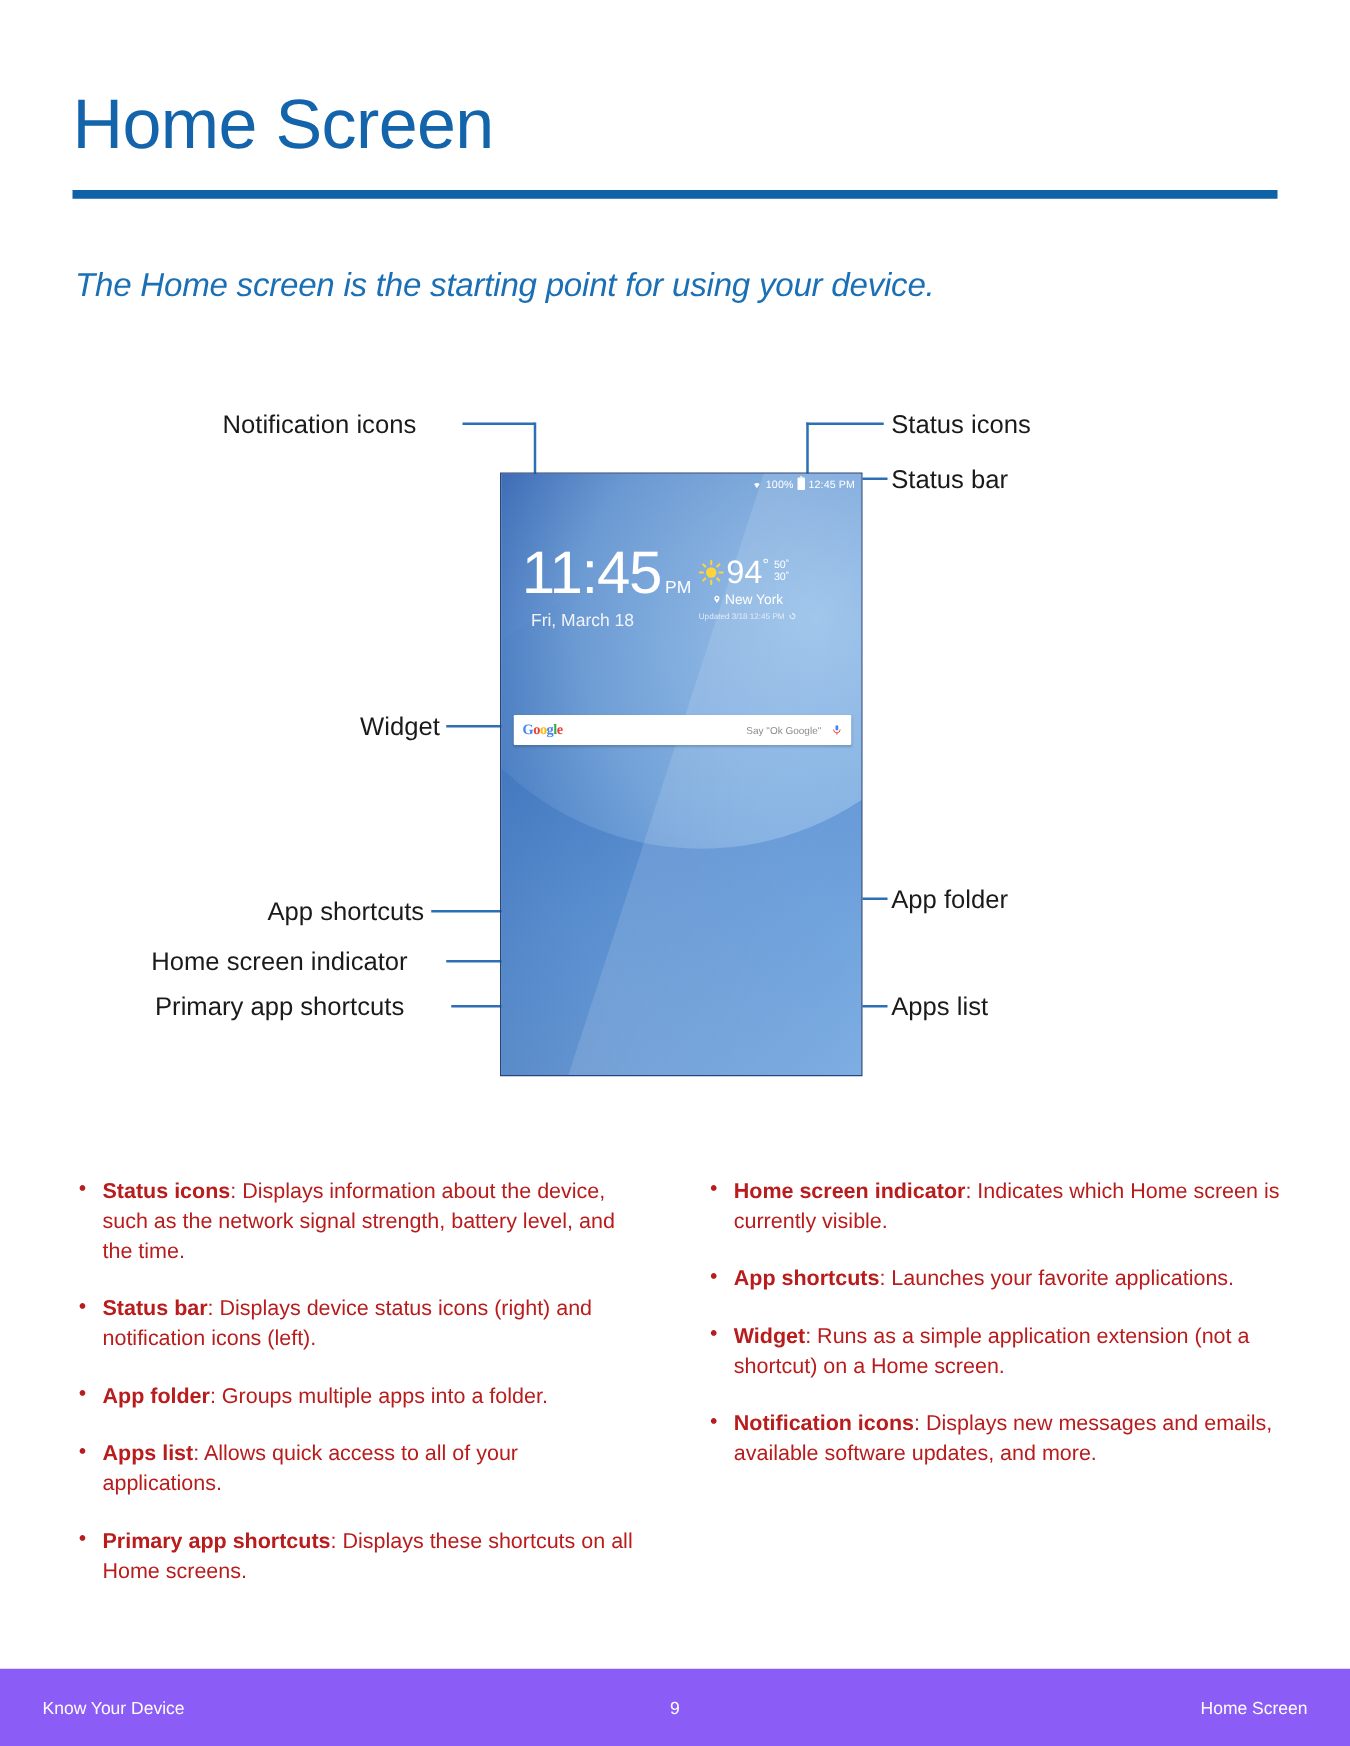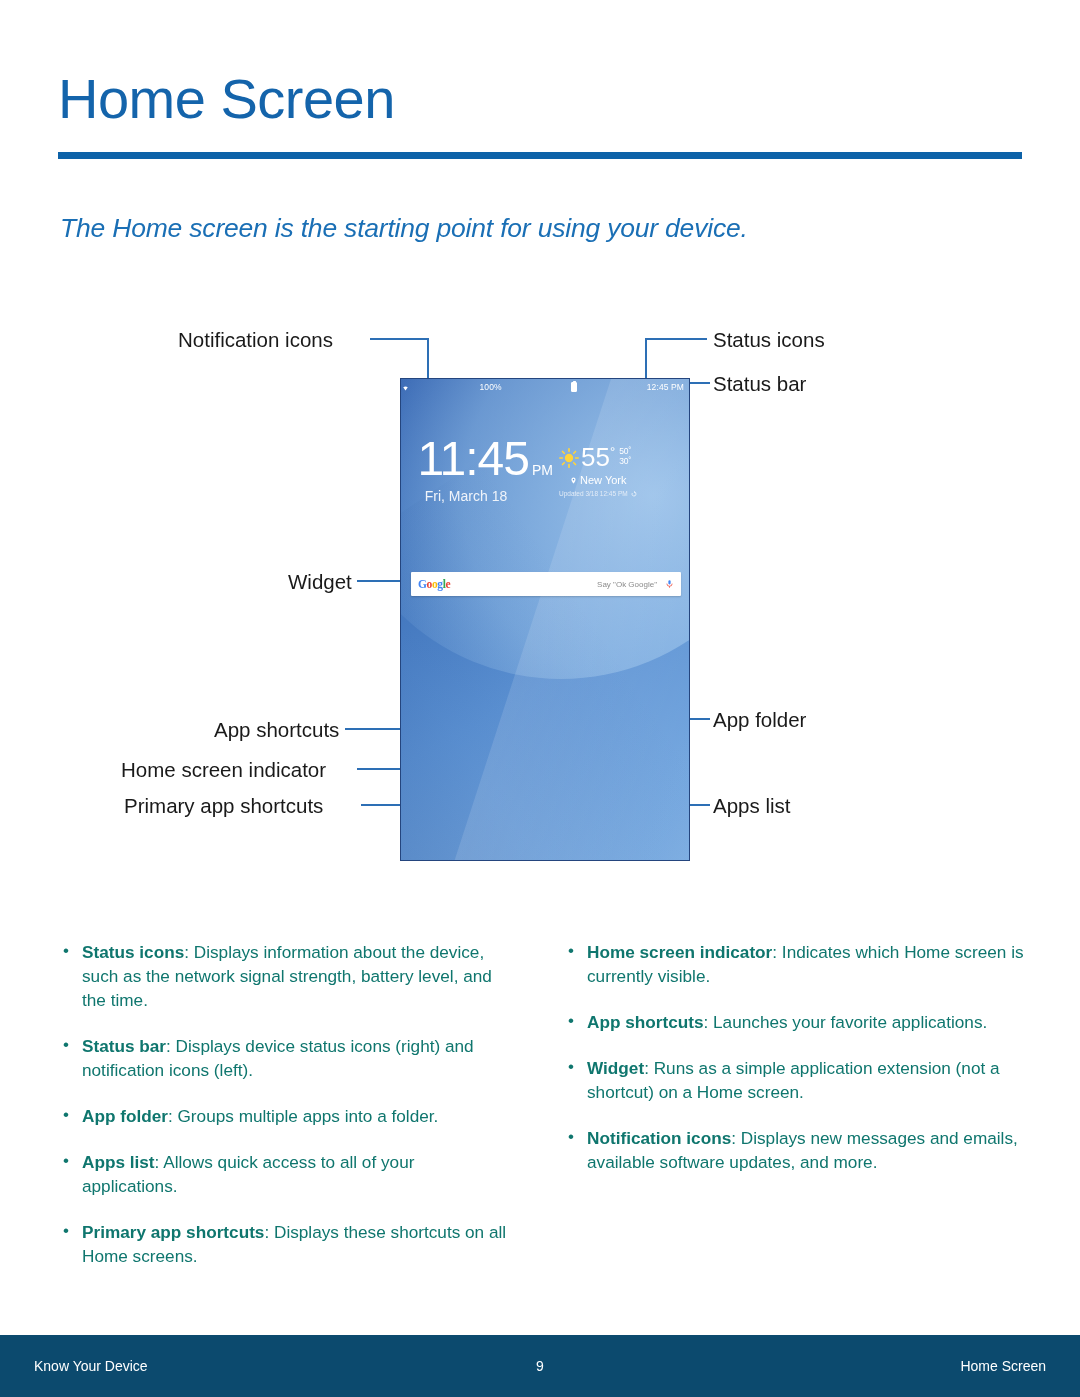--- a/index.html
+++ b/index.html
@@ -59,21 +59,21 @@
   }
   .wall-c {
     left: 130px; top: -40px; width: 300px; height: 620px;
     transform: rotate(18deg);
     background: linear-gradient(90deg, rgba(255,255,255,0.12) 0%, rgba(255,255,255,0.02) 60%, rgba(255,255,255,0) 100%);
   }
 
   
   .statusbar {
     position: absolute; left: 0; top: 0; width: 100%; height: 16px;
-    display: flex; align-items: center; justify-content: space-between;
+    display: flex; align-items: center; justify-content: flex-end;
     gap: 3px; padding-right: 5px;
     color: #ffffff; font-size: 8.5px; letter-spacing: 0.1px;
     z-index: 6;
   }
   .sb-wifi { display:block; }
   .sb-batt {
     width: 6px; height: 10px; border: 1px solid #fff; border-radius: 1px;
     background: #fff; position: relative;
   }
   .sb-batt:before {
@@ -115,31 +115,31 @@
   .glogo .y { color:#fbbc05; } .glogo .g { color:#34a853; }
   .gsay { margin-left:auto; font-size: 8px; color: #8b8b8b; }
   .gmic { margin-left: 8px; }
 
   
   .bullets { position: absolute; top: 940px; }
   .col-l { left: 58px; width: 455px; }
   .col-r { left: 563px; width: 465px; }
   .bullet {
     position: relative; padding-left: 24px; margin-bottom: 22px;
-    font-size: 17.2px; line-height: 24px; color: #0f766e;
+    font-size: 17.2px; line-height: 24px; color: #b91c1c;
   }
   .bullet:before {
     content: "\2022"; position: absolute; left: 5px; top: -1px; font-size: 17px;
   }
   .bullet b { font-weight: 700; }
 
   
   .footer {
     position: absolute; left: 0; bottom: 0; width: 1080px; height: 62px;
-    background: #0c4a6e; color: #ffffff;
+    background: #8b5cf6; color: #ffffff;
     display: flex; align-items: center; font-size: 14px;
   }
   .f-left { position: absolute; left: 34px; }
   .f-mid { position: absolute; left: 0; width: 100%; text-align: center; }
   .f-right { position: absolute; right: 34px; }
 </style>
 </head>
 <body>
 
 <div class="page">
@@ -206,21 +206,21 @@
                 <line x1="12" y1="1" x2="12" y2="4"></line>
                   <line x1="12" y1="20" x2="12" y2="23"></line>
                 <line x1="1" y1="12" x2="4" y2="12"></line>
                   <line x1="20" y1="12" x2="23" y2="12"></line>
                 <line x1="4.2" y1="4.2" x2="6.3" y2="6.3"></line>
                   <line x1="17.7" y1="17.7" x2="19.8" y2="19.8"></line>
                 <line x1="4.2" y1="19.8" x2="6.3" y2="17.7"></line>
                   <line x1="17.7" y1="6.3" x2="19.8" y2="4.2"></line>
               </g>
             </svg>
-            <div class="cw-temp"><span>55</span><span class="cw-deg">°</span></div>
+            <div class="cw-temp"><span>94</span><span class="cw-deg">°</span></div>
             <div class="cw-hilo">
               <div>50˚</div>
               <div>30˚</div>
             </div>
           </div>
           <div class="cw-city">
             <svg width="7" height="9" viewBox="0 0 24 24" style="vertical-align:-1px">
               <path d="M12 2 C8 2 5 5 5 9 c0 5 7 13 7 13 s7-8 7-13 c0-4-3-7-7-7 z" fill="#ffffff"></path>
               <circle cx="12" cy="9" r="2.6" fill="#5d93d4"></circle>
             </svg>

